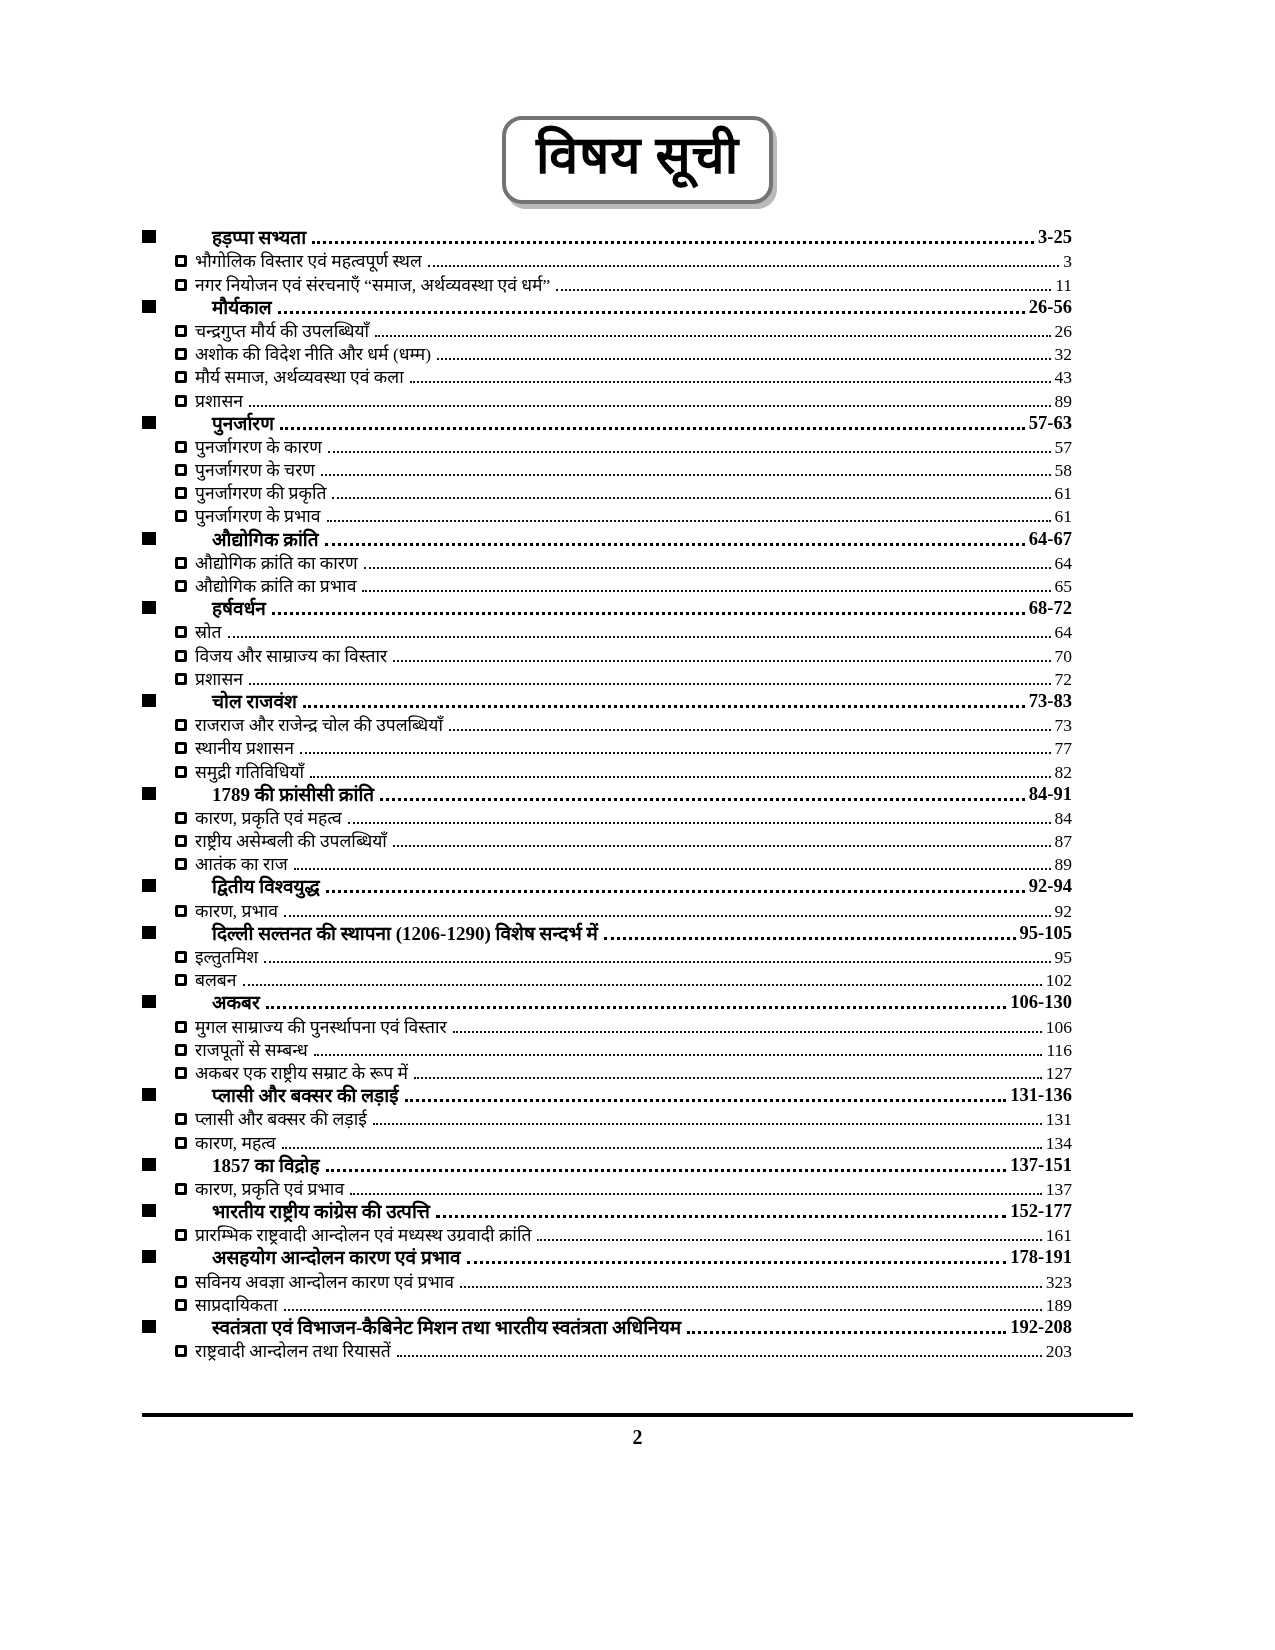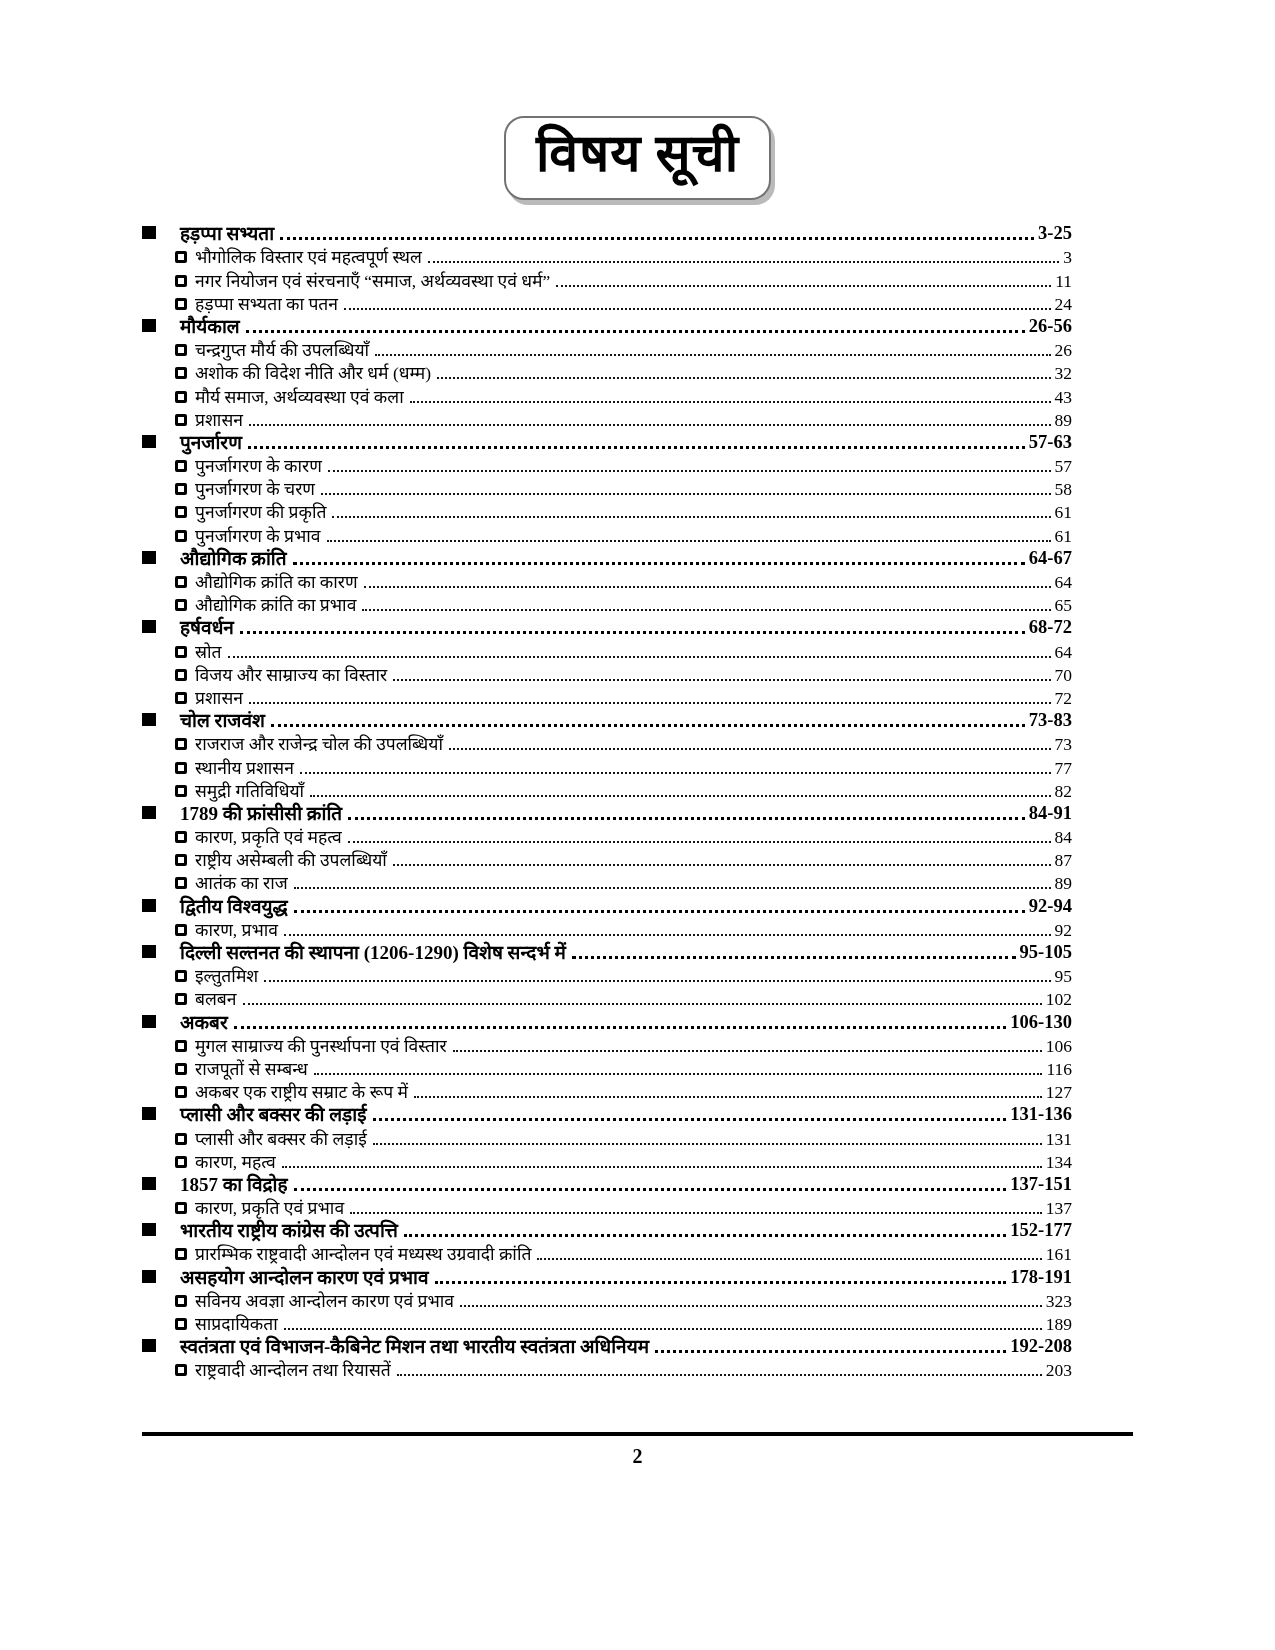--- a/index.html
+++ b/index.html
@@ -5,37 +5,37 @@
   * { margin:0; padding:0; box-sizing:border-box; }
   html,body { width:1275px; height:1650px; background:#ffffff; }
   body {
     font-family:"Liberation Serif","DejaVu Serif",serif;
     color:#000;
     position:relative;
   }
   .title-wrap { text-align:center; padding-top:116px; }
   .title-box {
     display:inline-block;
-    border:2px solid #737373;
+    border:4px solid #737373;
     border-radius:20px;
     padding:6px 30px 14px 30px;
     box-shadow:4px 5px 0 rgba(130,130,130,.55), inset 0 0 0 2px #fff;
     background:#fff;
   }
   .title-text {
     font-size:52px;
     font-weight:bold;
     line-height:60px;
     letter-spacing:1px;
   }
   .toc {
     margin:21px 203px 0 142px; 
   }
   .row { display:flex; align-items:flex-end; height:23.2px; }
-  .row.sec .label { font-weight:bold; font-size:19px; line-height:21px; white-space:nowrap; }
+  .row.sec .label { font-weight:bold; font-size:19px; line-height:21px; white-space:nowrap;margin-left:32px; }
   .row.sub .label { font-size:17.5px; line-height:20px; white-space:nowrap; }
   .bullet-sec {
     width:14px; height:13px; background:#000;
     margin:0 24px 5px 0; flex:0 0 auto;
   }
   .bullet-sub {
     width:12px; height:12px;
     border:3px solid #000; border-radius:2px;
     margin:0 8px 4px 33px; flex:0 0 auto; background:#fff;
   }
@@ -73,26 +73,20 @@
     <span class="label">भौगोलिक विस्तार एवं महत्वपूर्ण स्थल</span>
     <span class="leader"></span>
     <span class="page">3</span>
   </div>
     <div class="row sub">
     <span class="bullet-sub"></span>
     <span class="label">नगर नियोजन एवं संरचनाएँ “समाज, अर्थव्यवस्था एवं धर्म”</span>
     <span class="leader"></span>
     <span class="page">11</span>
   </div>
-    <div class="row sub">
-    <span class="bullet-sub"></span>
-    <span class="label">हड़प्पा सभ्यता का पतन</span>
-    <span class="leader"></span>
-    <span class="page">24</span>
-  </div>
     <div class="row sec">
     <span class="bullet-sec"></span>
     <span class="label">मौर्यकाल</span>
     <span class="leader"></span>
     <span class="page">26-56</span>
   </div>
     <div class="row sub">
     <span class="bullet-sub"></span>
     <span class="label">चन्द्रगुप्त मौर्य की उपलब्धियाँ</span>
     <span class="leader"></span>

